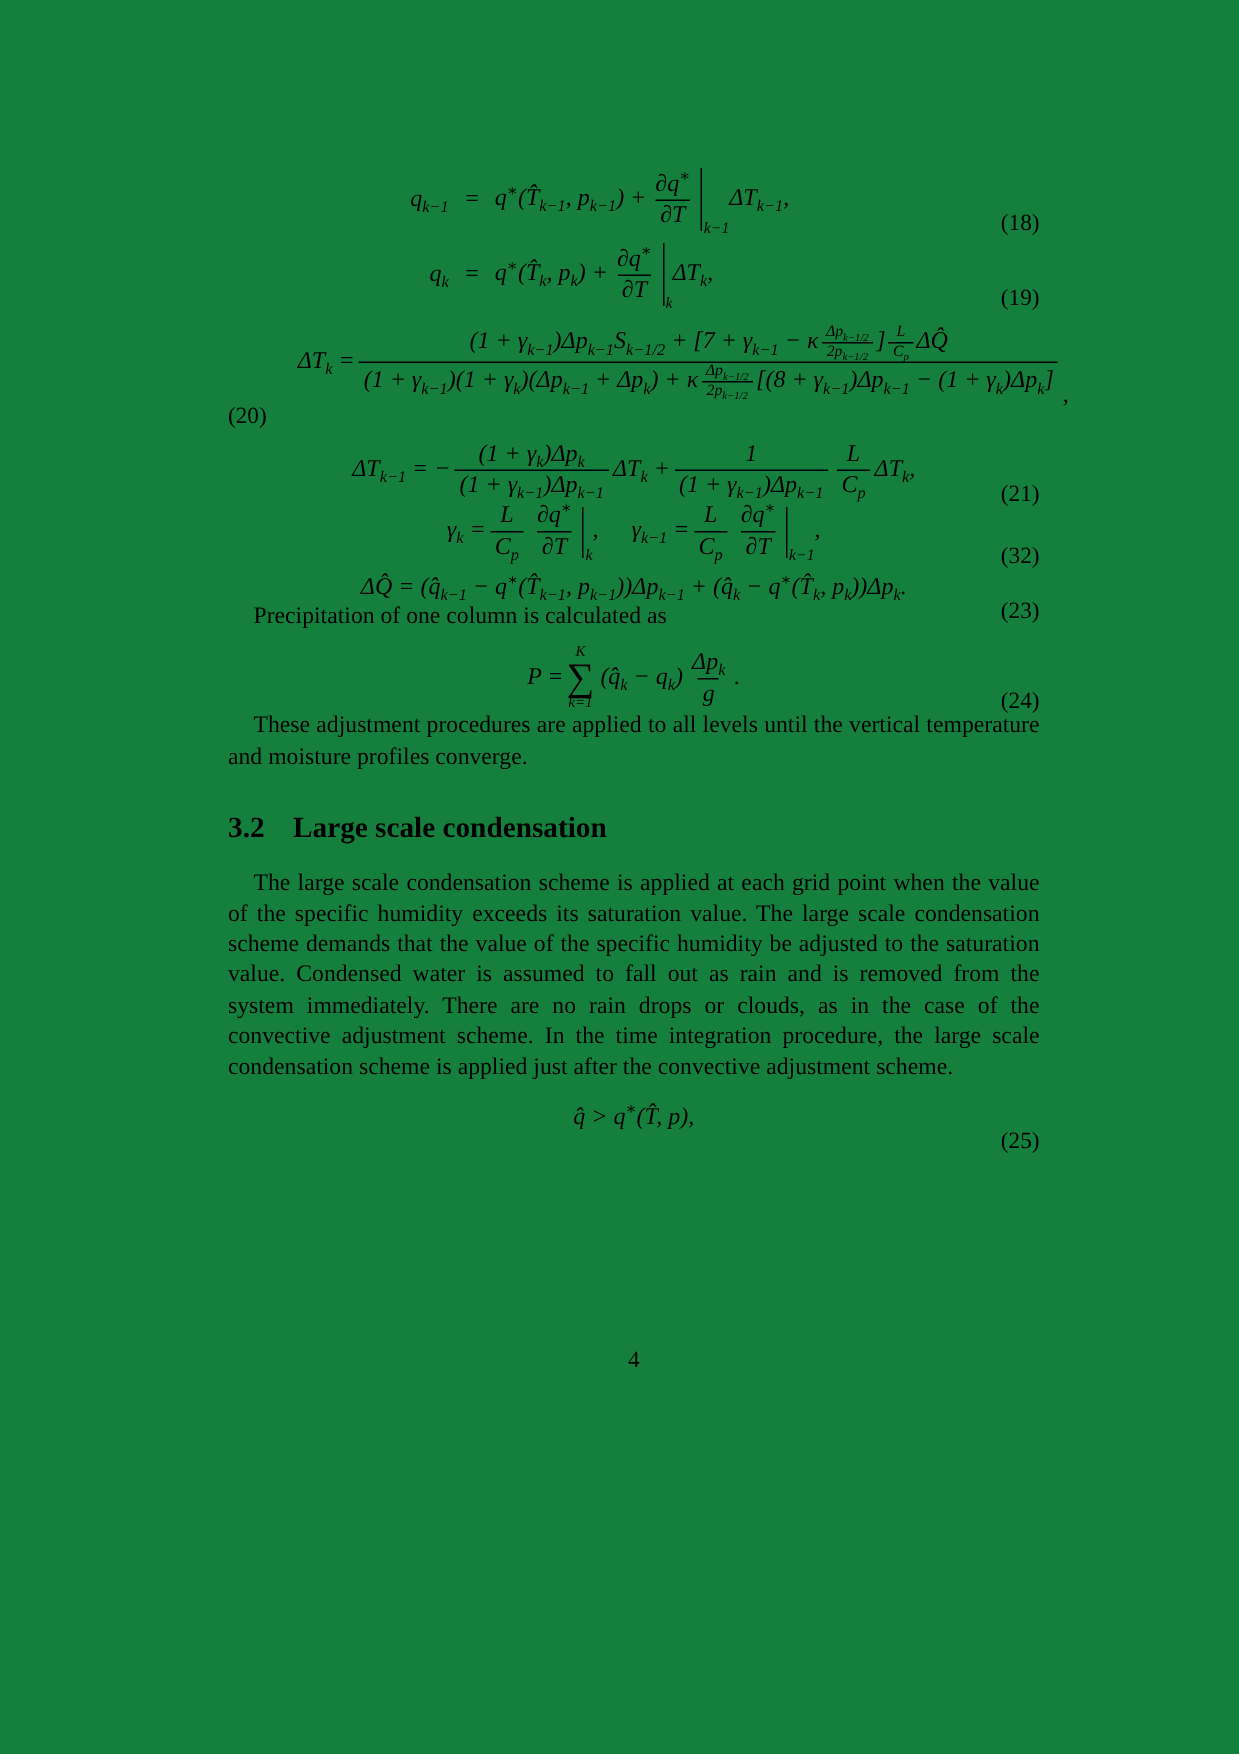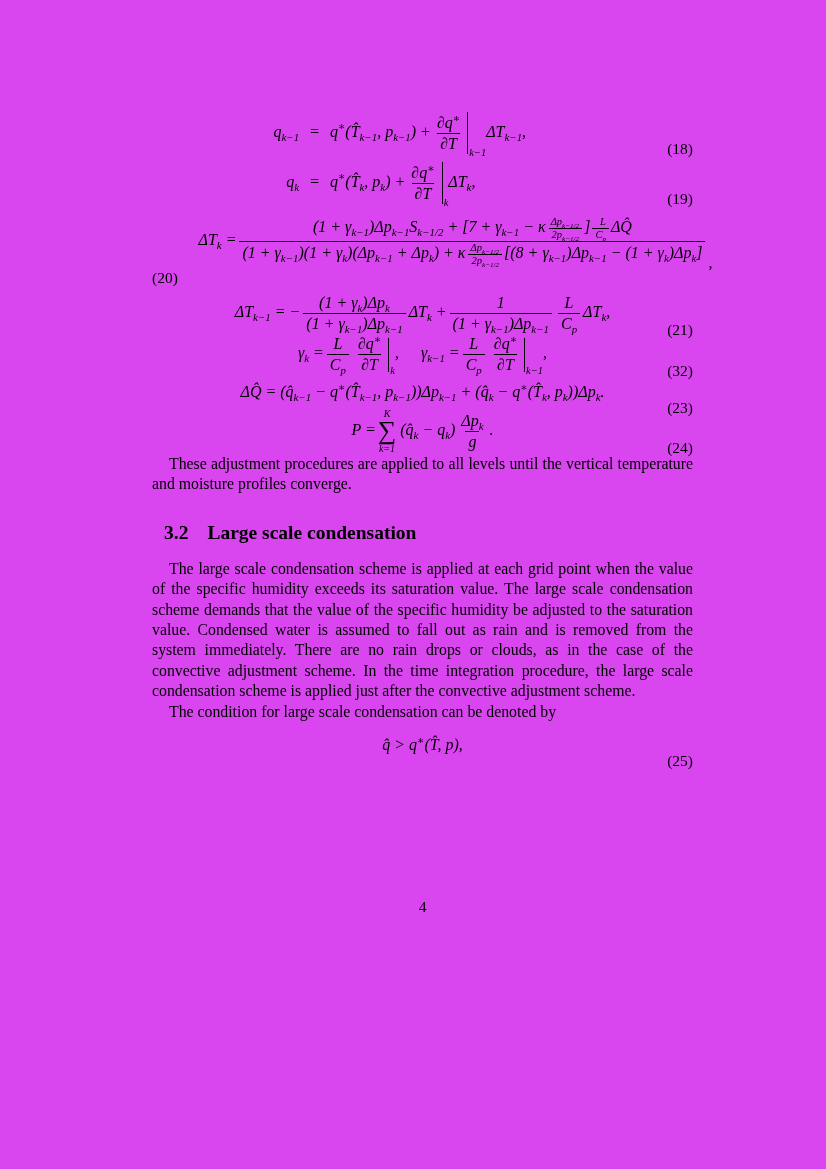--- a/index.html
+++ b/index.html
@@ -1,42 +1,42 @@
 <!DOCTYPE html>
 <html><head>
 <meta charset="utf-8">
 <style>
   html,body{margin:0;padding:0;background:#fff;}
   .page{
-    width:826px;height:1169px;background:#d946ef;color:#000;
+    width:826px;height:1169px;background:#15803d;color:#000;
     font-family:"Liberation Serif","DejaVu Serif",serif;
     position:relative;box-sizing:border-box;
     padding:112px 133px 0 152px;overflow:hidden;
   }
   
   p.body{margin:0;text-align:justify;text-indent:17px;font-size:15.8px;line-height:20.4px;}
   .noindent{font-size:15.8px;line-height:20.4px;}
-  h2.sect{font-size:19.5px;font-weight:bold;margin:27px 0 15px 12px;font-family:"Liberation Serif","DejaVu Serif",serif;}
+  h2.sect{font-size:19.5px;font-weight:bold;margin:27px 0 15px 0;font-family:"Liberation Serif","DejaVu Serif",serif;}
   h2.sect .htitle{margin-left:19px;}
   .pagenum{position:absolute;left:152px;top:898px;width:541px;text-align:center;font-size:15.5px;}
   
   .eq{position:relative;text-align:center;font-size:16px;font-style:italic;}
   .eq .tag,.eqnarray .tag{font-style:normal;font-size:15.5px;margin-top:16px;}
   .eq > .tag{position:absolute;right:0;top:50%;transform:translateY(-50%);}
   sub{font-size:68%;line-height:0;font-style:italic;}
   sup{font-size:68%;line-height:0;}
   .lhsbox{display:inline-block;width:84px;text-align:right;}
   .relbox{display:inline-block;padding:0 10px;}
   .rhsbox{display:inline-block;width:336px;text-align:left;}
   .grp{margin-left:36px;}
   
   .frac{display:inline-flex;flex-direction:column;align-items:center;vertical-align:middle;margin:0 3px;line-height:1.25;text-align:center;}
   .frac .num{display:block;padding:0 3px;}
   .frac .den{display:block;padding:0 3px;border-top:1px solid #000;}
-  .frac.sm{font-size:10.5px;line-height:1.15;margin:0 2px;vertical-align:middle;align-items:flex-end;}
+  .frac.sm{font-size:10.5px;line-height:1.15;margin:0 2px;vertical-align:middle;}
   
   .eval{display:inline-flex;align-items:flex-end;vertical-align:middle;height:42px;margin-left:1px;}
   .eval .bar{width:1px;background:#000;height:100%;}
   .eval .esub{font-size:10.5px;font-style:italic;margin-left:1px;margin-bottom:-4px;}
   .eval.short{height:34px;}
   
   .sum{display:inline-flex;flex-direction:column;align-items:center;vertical-align:middle;margin:0 4px 0 2px;line-height:1;}
   .sum .lim{font-size:10px;font-style:italic;}
   .sum .sig{font-size:26px;line-height:0.95;font-style:normal;}
   
@@ -133,40 +133,40 @@
           <span class="esub">k−1</span>
         </span><span>,</span></span>
     <span class="tag">(32)</span>
   </div>
 
   <div class="eq mt8">
     <span><span>ΔQ̂</span> <span>=</span> <span>(q̂</span><sub>k−1</sub><span> − q</span><sup>∗</sup><span>(T̂</span><sub>k−1</sub><span>, p</span><sub>k−1</sub><span>))Δp</span><sub>k−1</sub><span> + (q̂</span><sub>k</sub><span> − q</span><sup>∗</sup><span>(T̂</span><sub>k</sub><span>, p</span><sub>k</sub><span>))Δp</span><sub>k</sub><span>.</span></span>
     <span class="tag">(23)</span>
   </div>
 
+  <p class="body mt8">Precipitation of one column is calculated as</p>
 
   <div class="eq mt8">
     <span><span>P</span> <span>=</span><span class="sum">
           <span class="lim">K</span>
           <span class="sig">∑</span>
           <span class="lim">k=1</span>
         </span><span>(q̂</span><sub>k</sub><span> − q</span><sub>k</sub><span>)</span><span class="frac">
           <span class="num"><span>Δp</span><sub>k</sub></span>
           <span class="den">g</span>
         </span><span>.</span></span>
     <span class="tag">(24)</span>
   </div>
 
   <p class="body mt14">These adjustment procedures are applied to all levels until the vertical temperature and moisture profiles converge.</p>
 
   <h2 class="sect"><span>3.2</span><span class="htitle">Large scale condensation</span></h2>
 
   <p class="body">The large scale condensation scheme is applied at each grid point when the value of the specific humidity exceeds its saturation value. The large scale condensation scheme demands that the value of the specific humidity be adjusted to the saturation value. Condensed water is assumed to fall out as rain and is removed from the system immediately. There are no rain drops or clouds, as in the case of the convective adjustment scheme. In the time integration procedure, the large scale condensation scheme is applied just after the convective adjustment scheme.</p>
 
-  <p class="body">The condition for large scale condensation can be denoted by</p>
 
   <div class="eq mt14">
     <span><span>q̂</span> <span>&gt;</span> <span>q</span><sup>∗</sup><span>(T̂, p),</span></span>
     <span class="tag">(25)</span>
   </div>
 
   <div class="pagenum">4</div>
 
 </div>
 

